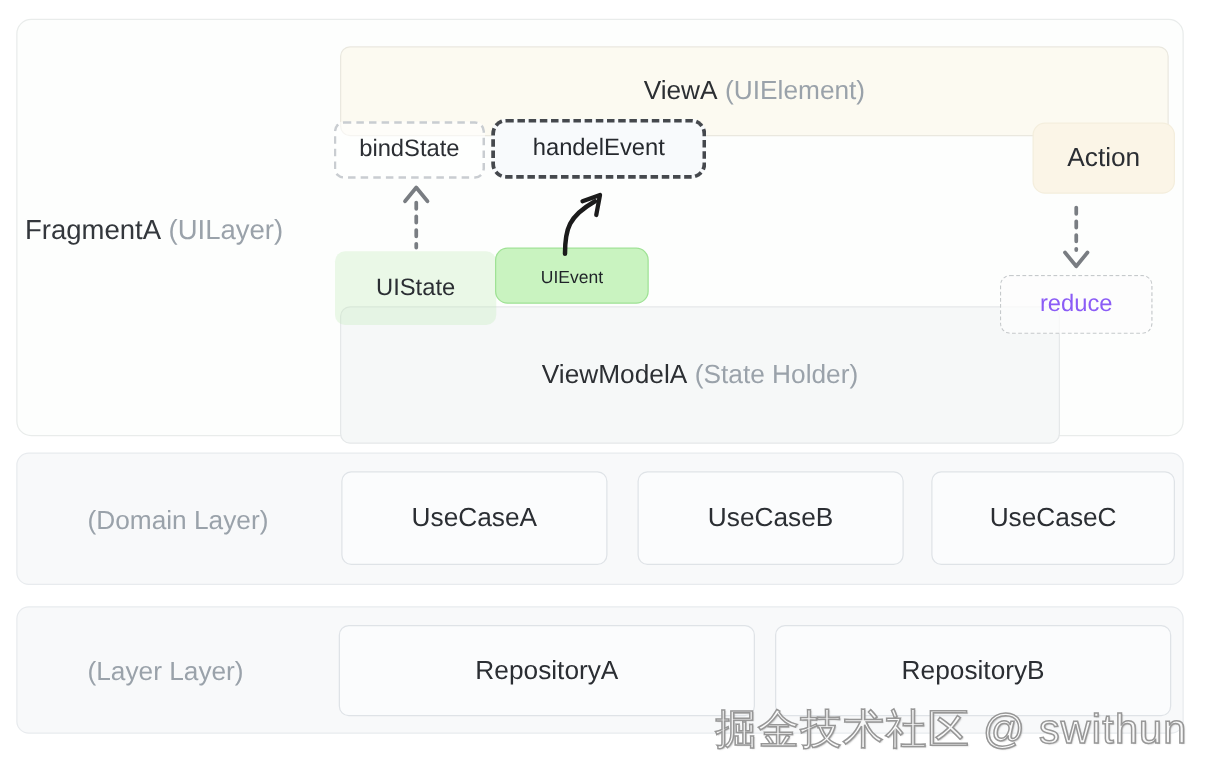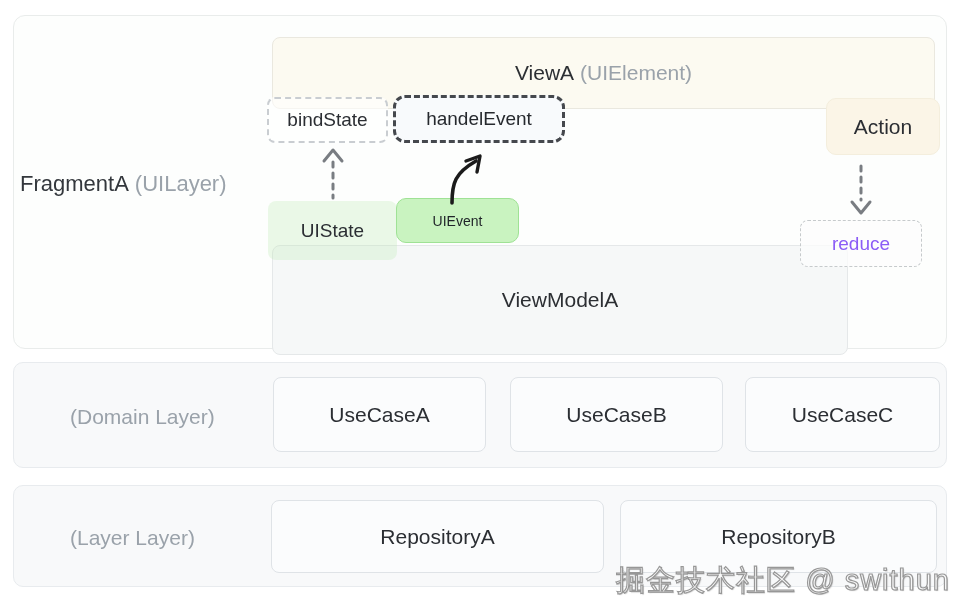--- a/index.html
+++ b/index.html
@@ -120,21 +120,21 @@
     font-size: 21px; color: #2b2e33; text-align: center;
   }
   .usecase-a { left: 273px; top: 377px; width: 213px; height: 75px; }
   .usecase-b { left: 510px; top: 377px; width: 213px; height: 75px; }
   .usecase-c { left: 745px; top: 377px; width: 195px; height: 75px; }
   .repo-a    { left: 271px; top: 500px; width: 333px; height: 73px; }
   .repo-b    { left: 620px; top: 500px; width: 317px; height: 73px; }
 
   .watermark {
     right: 14px; top: 561px;
-    font-size: 29px;
+    font-size: 33px;
     letter-spacing: 1px;
     color: rgba(252,252,252,0.92);
     -webkit-text-stroke: 1.2px #979797;
     text-shadow: 1px 1px 1px rgba(130,130,130,0.45);
     z-index: 9;
     white-space: nowrap;
   }
 </style>
 </head>
 <body>
@@ -175,20 +175,21 @@
     <polyline points="28,16 42,11 39,27" fill="none" stroke="#1b1b1b" stroke-width="3.4" stroke-linecap="round" stroke-linejoin="round"></polyline>
   </svg>
 
   <svg class="arrow-svg" style="left:848px; top:162px;" width="26" height="56" viewBox="0 0 26 56">
     <line x1="13" y1="4" x2="13" y2="38" stroke="#797d82" stroke-width="3" stroke-dasharray="5,6" stroke-linecap="round"></line>
     <polyline points="4,40 13,51 22,40" fill="none" stroke="#797d82" stroke-width="3" stroke-linecap="round" stroke-linejoin="round"></polyline>
   </svg>
 
   <div class="abs flexc viewmodel-box">
     <span>ViewModelA</span>
+    <span class="sub">(State Holder)</span>
   </div>
 
   <div class="abs flexc uistate-area">
     <span>UIState</span>
   </div>
 
   <div class="abs flexc uievent-box">
     <span>UIEvent</span>
   </div>
 

